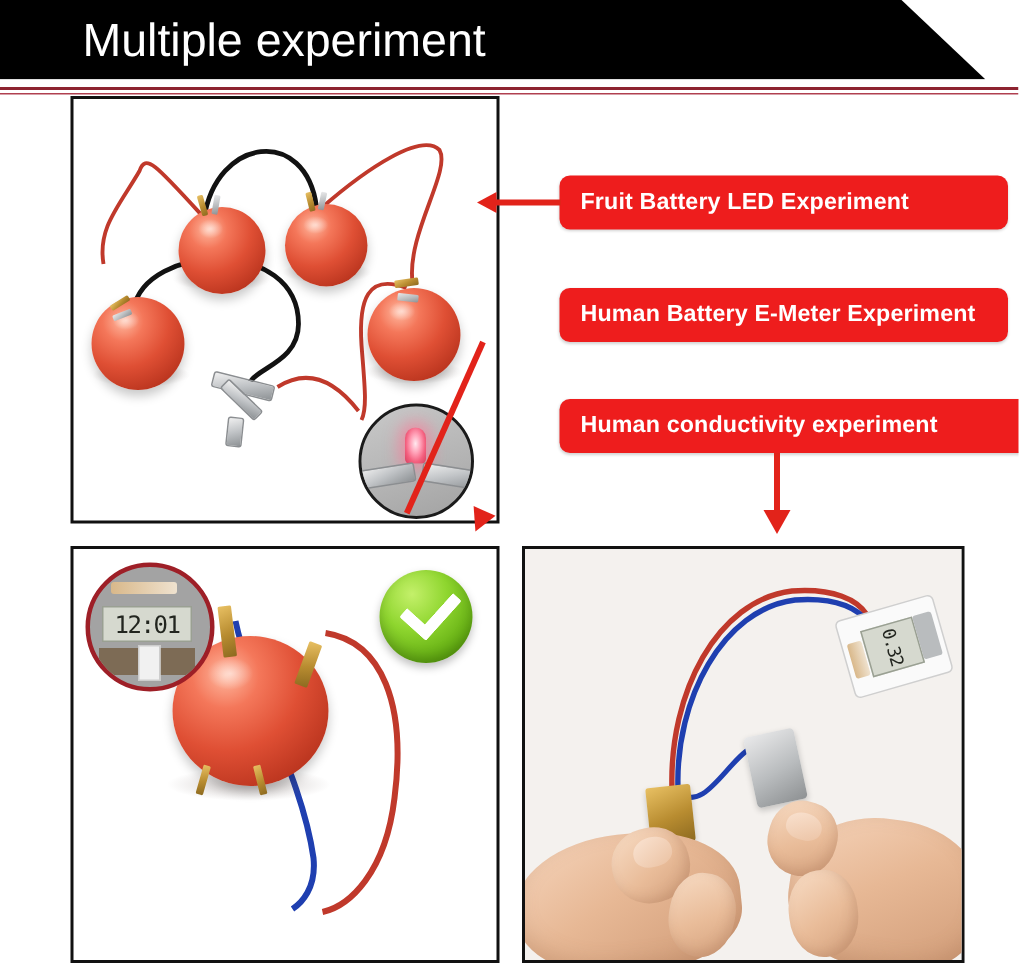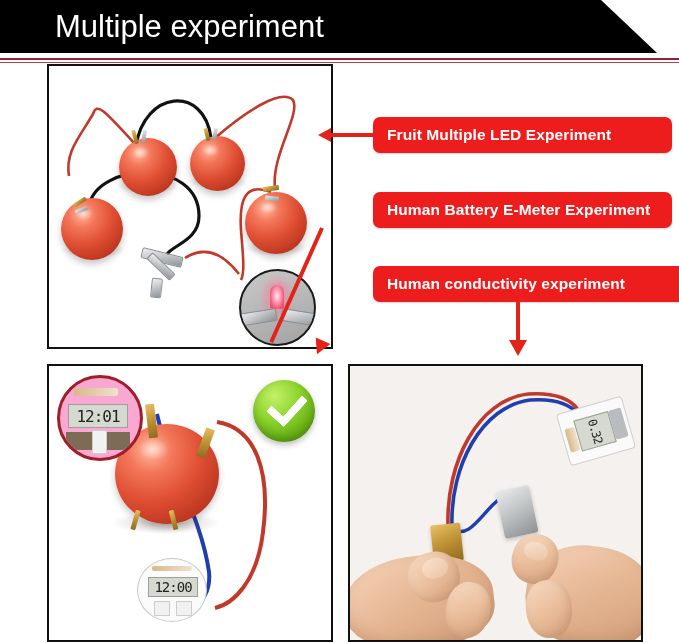--- a/index.html
+++ b/index.html
@@ -62,21 +62,21 @@
     position:absolute;border-radius:50%;overflow:hidden;
   }
   #led-inset{
     left:190px;top:203px;width:73px;height:73px;
     border:2px solid #1b1b1b;
     background:linear-gradient(160deg,#c9c9c9,#b3b3b3 60%,#a2a2a2);
   }
   #clock-inset{
     left:8px;top:9px;width:80px;height:80px;
     border:3px solid #9e1f27;
-    background:#f9a8d4;
+    background:#a3a3a3;
   }
 
   
   .clip{
     position:absolute;
     background:linear-gradient(160deg,#f0f0f0,#c0c3c6 50%,#8e9295);
     border:1px solid #8b8e91;
   }
 
   
@@ -247,26 +247,20 @@
       <path d="M 84 30 C 60 34, 44 36, 30 36" stroke="#c0392b" stroke-width="3" fill="none"></path>
     </svg>
 
     <div class="shadow-blob" style="left:62px;top:146px;width:110px;height:22px;"></div>
     <div class="tomato" style="left:66px;top:58px;width:104px;height:100px;"></div>
     <div class="electrode" style="left:98px;top:38px;width:9px;height:34px;transform:rotate(-7deg);"></div>
     <div class="electrode" style="left:152px;top:62px;width:9px;height:30px;transform:rotate(20deg);"></div>
     <div class="electrode" style="left:84px;top:144px;width:5px;height:20px;transform:rotate(16deg);"></div>
     <div class="electrode" style="left:122px;top:144px;width:5px;height:20px;transform:rotate(-14deg);"></div>
 
-    <div class="clock-body" style="left:88px;top:192px;width:68px;height:62px;">
-      <div class="clock-bar" style="left:14px;top:7px;width:40px;height:5px;"></div>
-      <div class="lcd" style="left:10px;top:18px;width:48px;height:18px;font-size:14px;letter-spacing:-1px;">12:00</div>
-      <div class="clock-foot" style="left:16px;top:42px;width:14px;height:13px;"></div>
-      <div class="clock-foot" style="left:38px;top:42px;width:14px;height:13px;"></div>
-    </div>
 
     <div class="inset-circle" id="clock-inset">
       <div class="clock-bar" style="left:14px;top:10px;width:44px;height:8px;"></div>
       <div class="lcd" style="left:8px;top:26px;width:58px;height:22px;font-size:16px;letter-spacing:-1px;">12:01</div>
       <div class="clock-dark" style="left:6px;top:54px;width:26px;height:18px;"></div>
       <div class="clock-dark" style="left:44px;top:54px;width:26px;height:18px;"></div>
       <div class="clock-foot" style="left:32px;top:52px;width:13px;height:22px;"></div>
     </div>
 
     <div id="check-badge">
@@ -304,21 +298,21 @@
 
     <div class="hand" style="left:176px;top:180px;width:128px;height:100px;transform:rotate(8deg);"></div>
     <div class="finger" style="left:162px;top:168px;width:46px;height:50px;transform:rotate(16deg);"></div>
     <div class="nail" style="left:174px;top:176px;width:24px;height:18px;transform:rotate(16deg);"></div>
     <div class="finger" style="left:176px;top:214px;width:46px;height:58px;transform:rotate(-6deg);"></div>
 
   </div>
 </div>
 
 <div class="callout" id="callout-led">
-  <span class="callout-text">Fruit Multiple LED Experiment</span>
+  <span class="callout-text">Fruit Battery LED Experiment</span>
 </div>
 <div class="callout" id="callout-emeter">
   <span class="callout-text">Human Battery E-Meter Experiment</span>
 </div>
 <div class="callout" id="callout-human">
   <span class="callout-text">Human conductivity experiment</span>
 </div>
 
 <div class="arrow-line" id="arrow1-line"></div>
 <div class="arrow-head" id="arrow1-head"></div>

